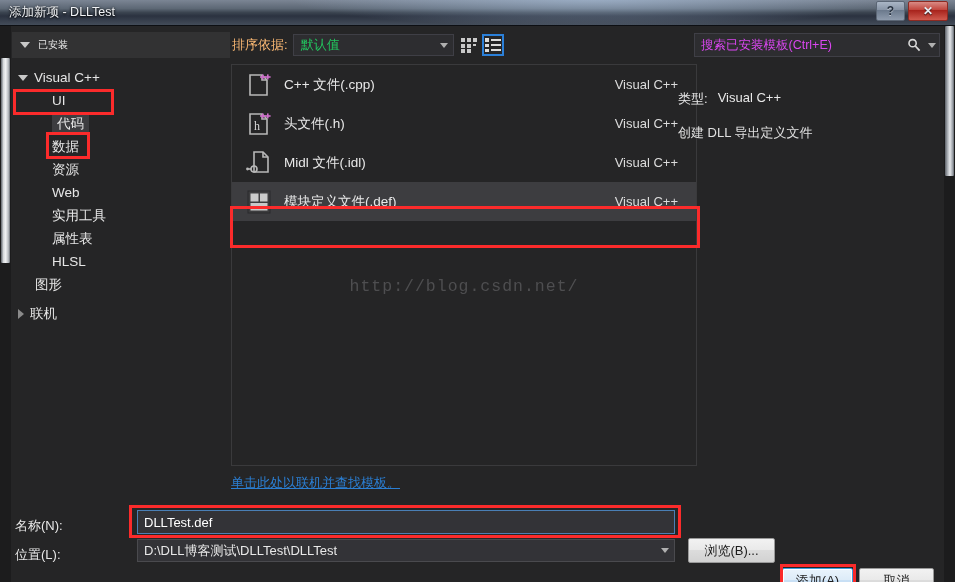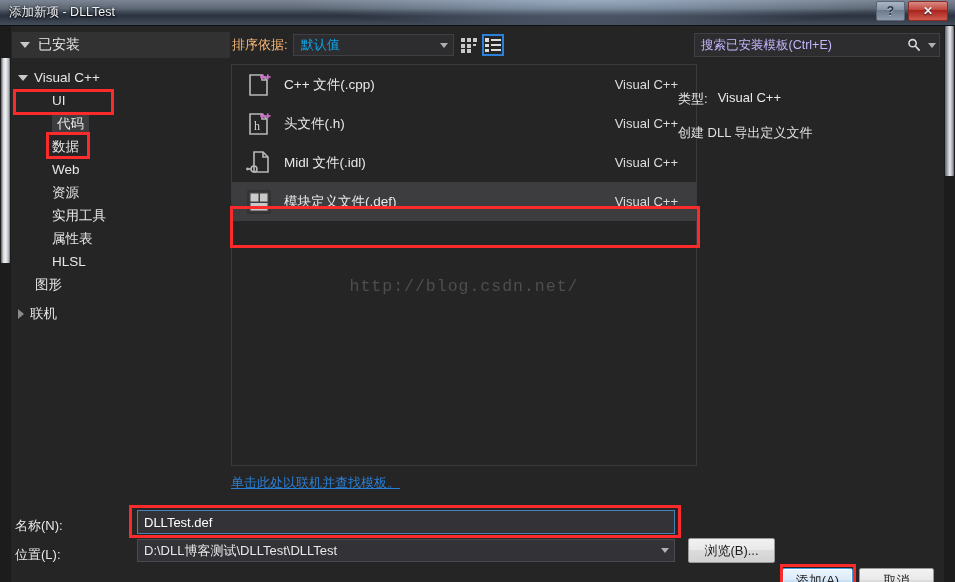--- a/index.html
+++ b/index.html
@@ -93,37 +93,37 @@
     background: #323233;
     display: flex; align-items: center;
   }
   #hdr-installed .tri {
     margin-left: 8px; margin-right: 8px;
     width: 0; height: 0;
     border-left: 5px solid transparent;
     border-right: 5px solid transparent;
     border-top: 6px solid #c8c8c8;
   }
-  #hdr-installed .lbl { font-size: 14px; color: #e8e8e8; }
+  #hdr-installed .lbl { font-size: 10px; color: #e8e8e8; }
 
   #sortbar {
     position: absolute; left: 232px; top: 6px;
     width: 222px; height: 26px;
     display: flex; align-items: center;
   }
   #sort-label { font-size: 13px; color: #fdba74; margin-right: 5px; white-space: nowrap; }
   #sort-select {
     flex: 1; height: 22px;
     background: #2d2d30;
     border: 1px solid #3f3f46;
     display: flex; align-items: center; justify-content: space-between;
     padding: 0 5px 0 7px;
     cursor: pointer;
   }
-  #sort-select .v { font-size: 13px; color: #0ea5e9; }
+  #sort-select .v { font-size: 13px; color: #22c55e; }
   .caret-dn {
     width: 0; height: 0;
     border-left: 4px solid transparent;
     border-right: 4px solid transparent;
     border-top: 5px solid #b0b0b0;
   }
 
   
   .view-btn {
     position: absolute; top: 8px;
@@ -137,21 +137,21 @@
   
   #searchbox {
     position: absolute; left: 694px; top: 7px;
     width: 246px; height: 24px;
     background: #2d2d30;
     border: 1px solid #3f3f46;
     display: flex; align-items: center;
   }
   #search-input-text {
     flex: 1; margin-left: 6px;
-    font-size: 12.5px; color: #c4b5fd;
+    font-size: 12.5px; color: #d946ef;
     white-space: nowrap; overflow: hidden;
   }
   #search-icon-wrap { width: 22px; display: flex; align-items: center; justify-content: center; }
   #search-caret { width: 14px; display: flex; align-items: center; justify-content: center; }
 
   
   #tree {
     position: absolute; left: 12px; top: 38px;
     width: 218px; height: 430px;
     background: #252526;
@@ -377,24 +377,24 @@
       <div class="tree-row" style="padding-left:40px">
         <span>UI</span>
       </div>
       <div class="tree-row" style="padding-left:40px">
         <span class="sel-bg">代码</span>
       </div>
       <div class="tree-row" style="padding-left:40px">
         <span>数据</span>
       </div>
       <div class="tree-row" style="padding-left:40px">
+        <span>资源</span>
+      </div>
+      <div class="tree-row" style="padding-left:40px">
         <span>Web</span>
-      </div>
-      <div class="tree-row" style="padding-left:40px">
-        <span>资源</span>
       </div>
       <div class="tree-row" style="padding-left:40px">
         <span>实用工具</span>
       </div>
       <div class="tree-row" style="padding-left:40px">
         <span>属性表</span>
       </div>
       <div class="tree-row" style="padding-left:40px">
         <span>HLSL</span>
       </div>

